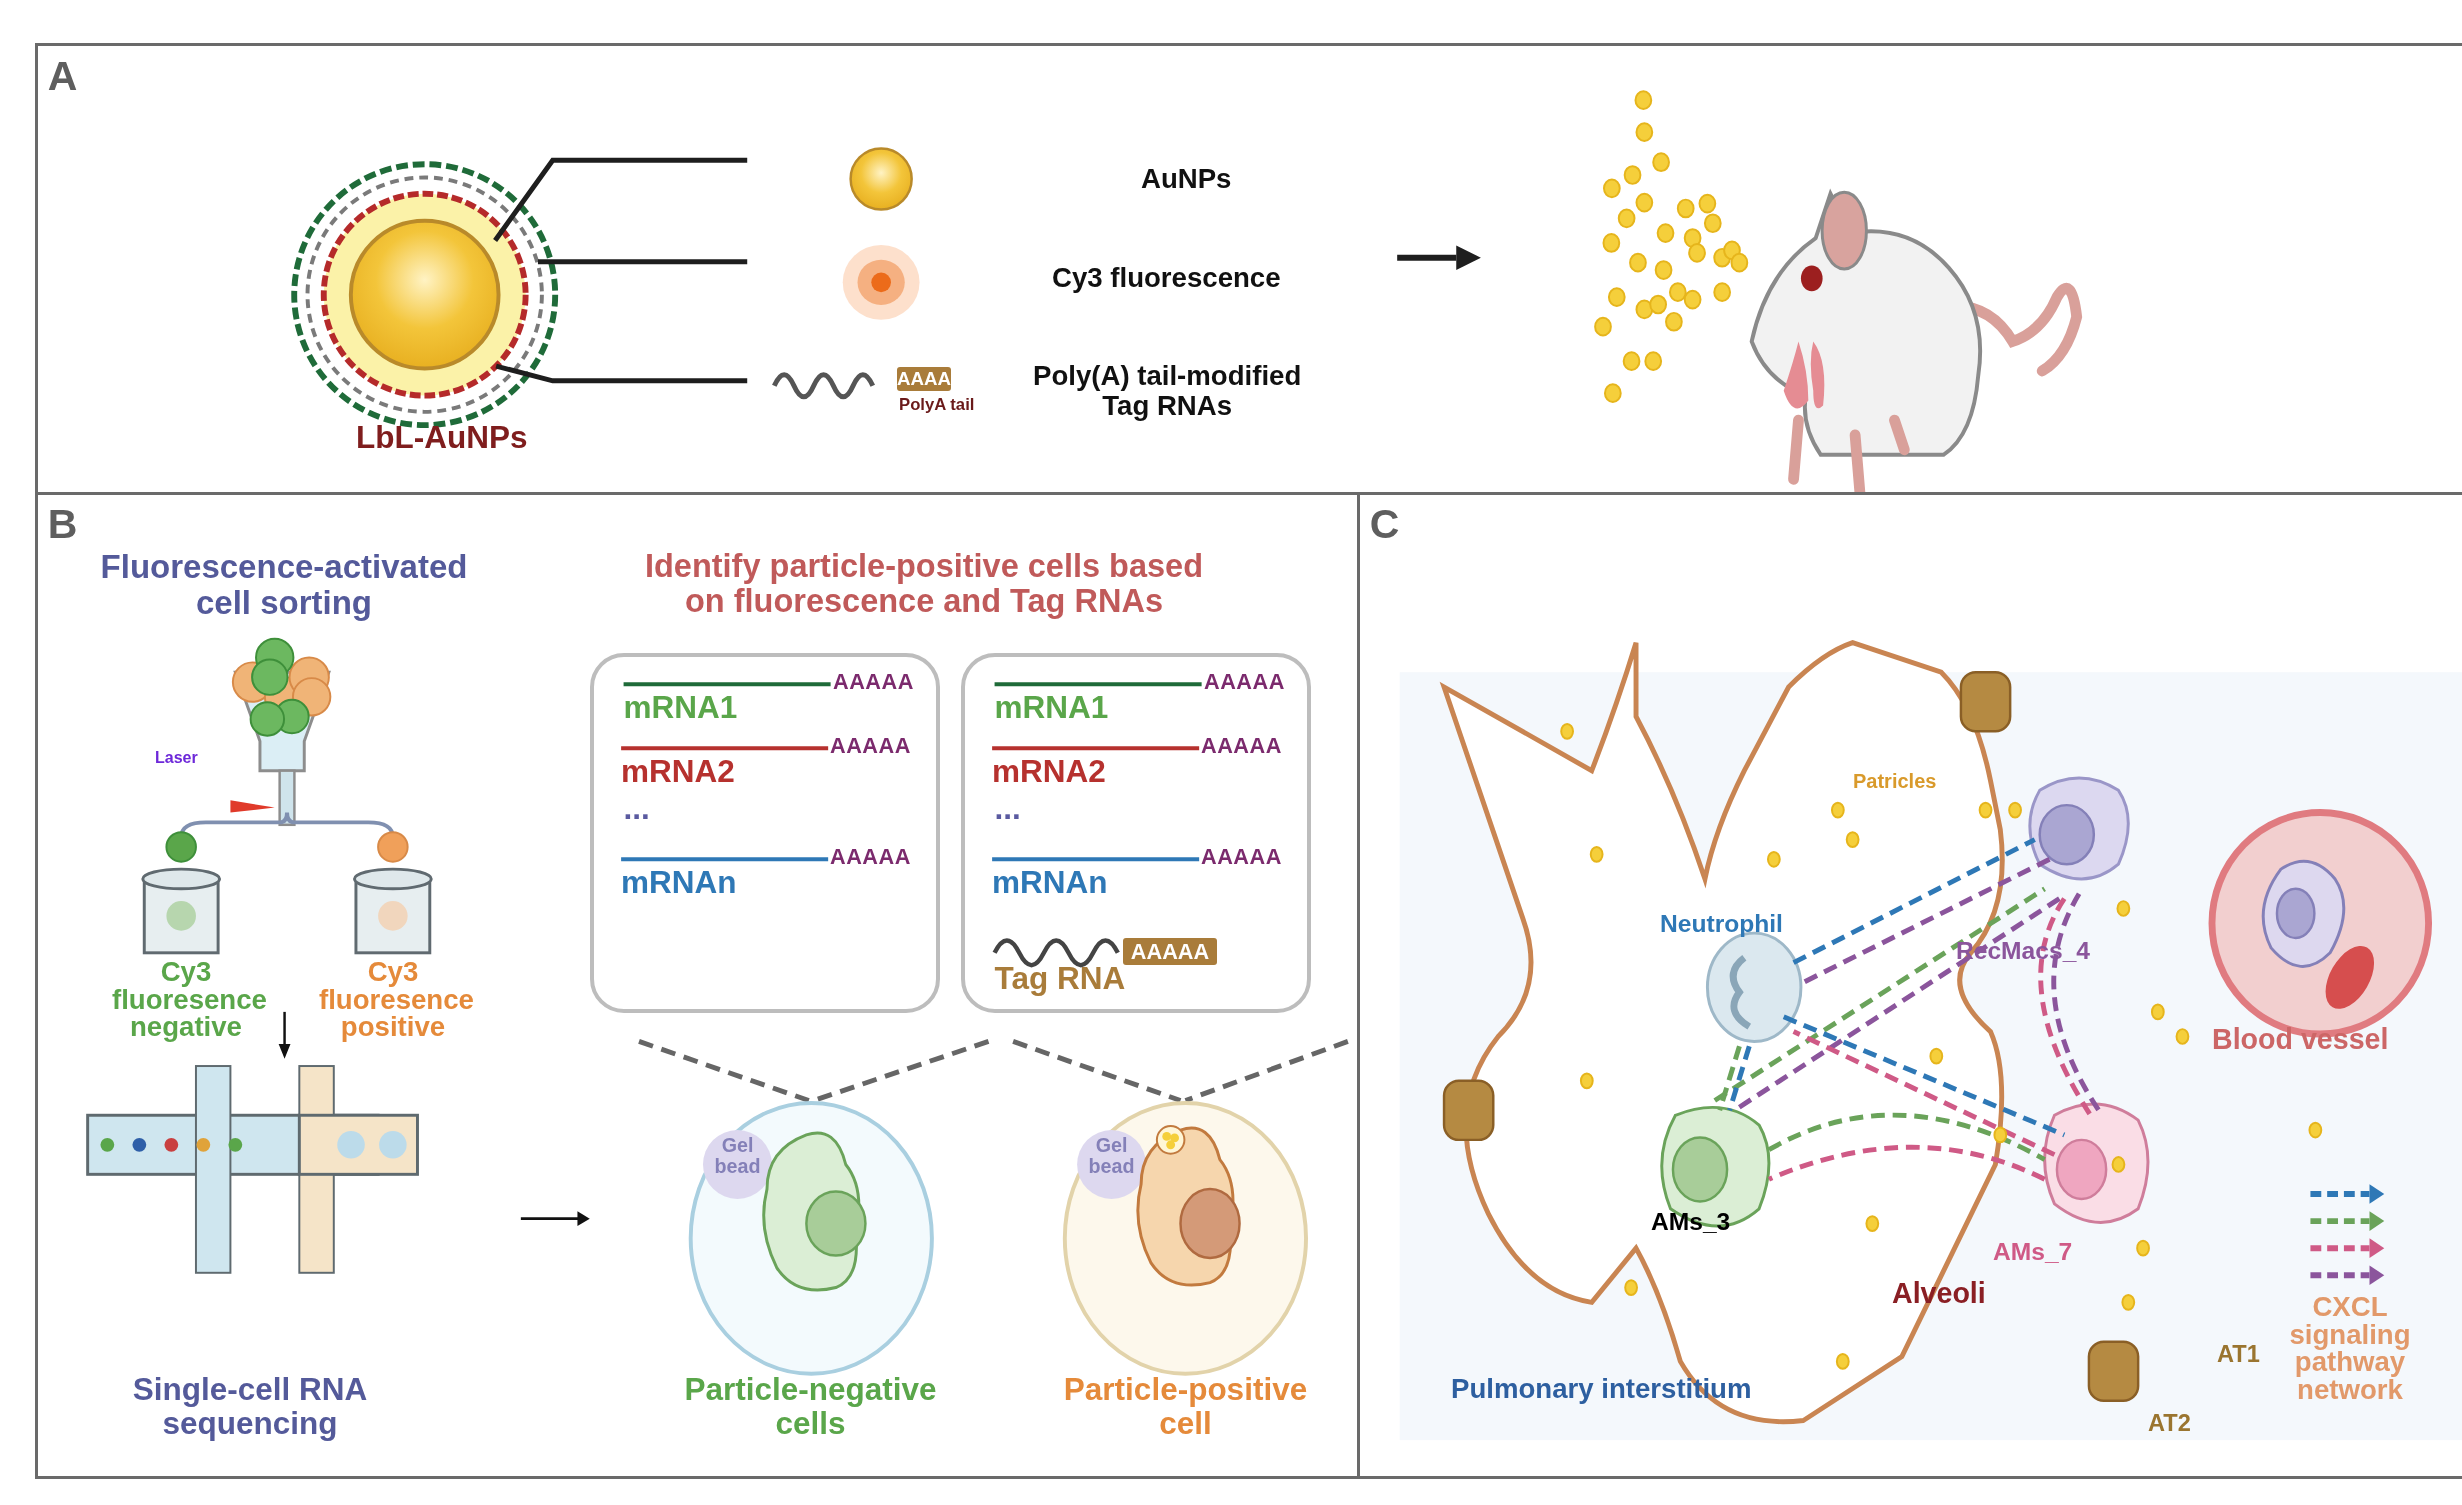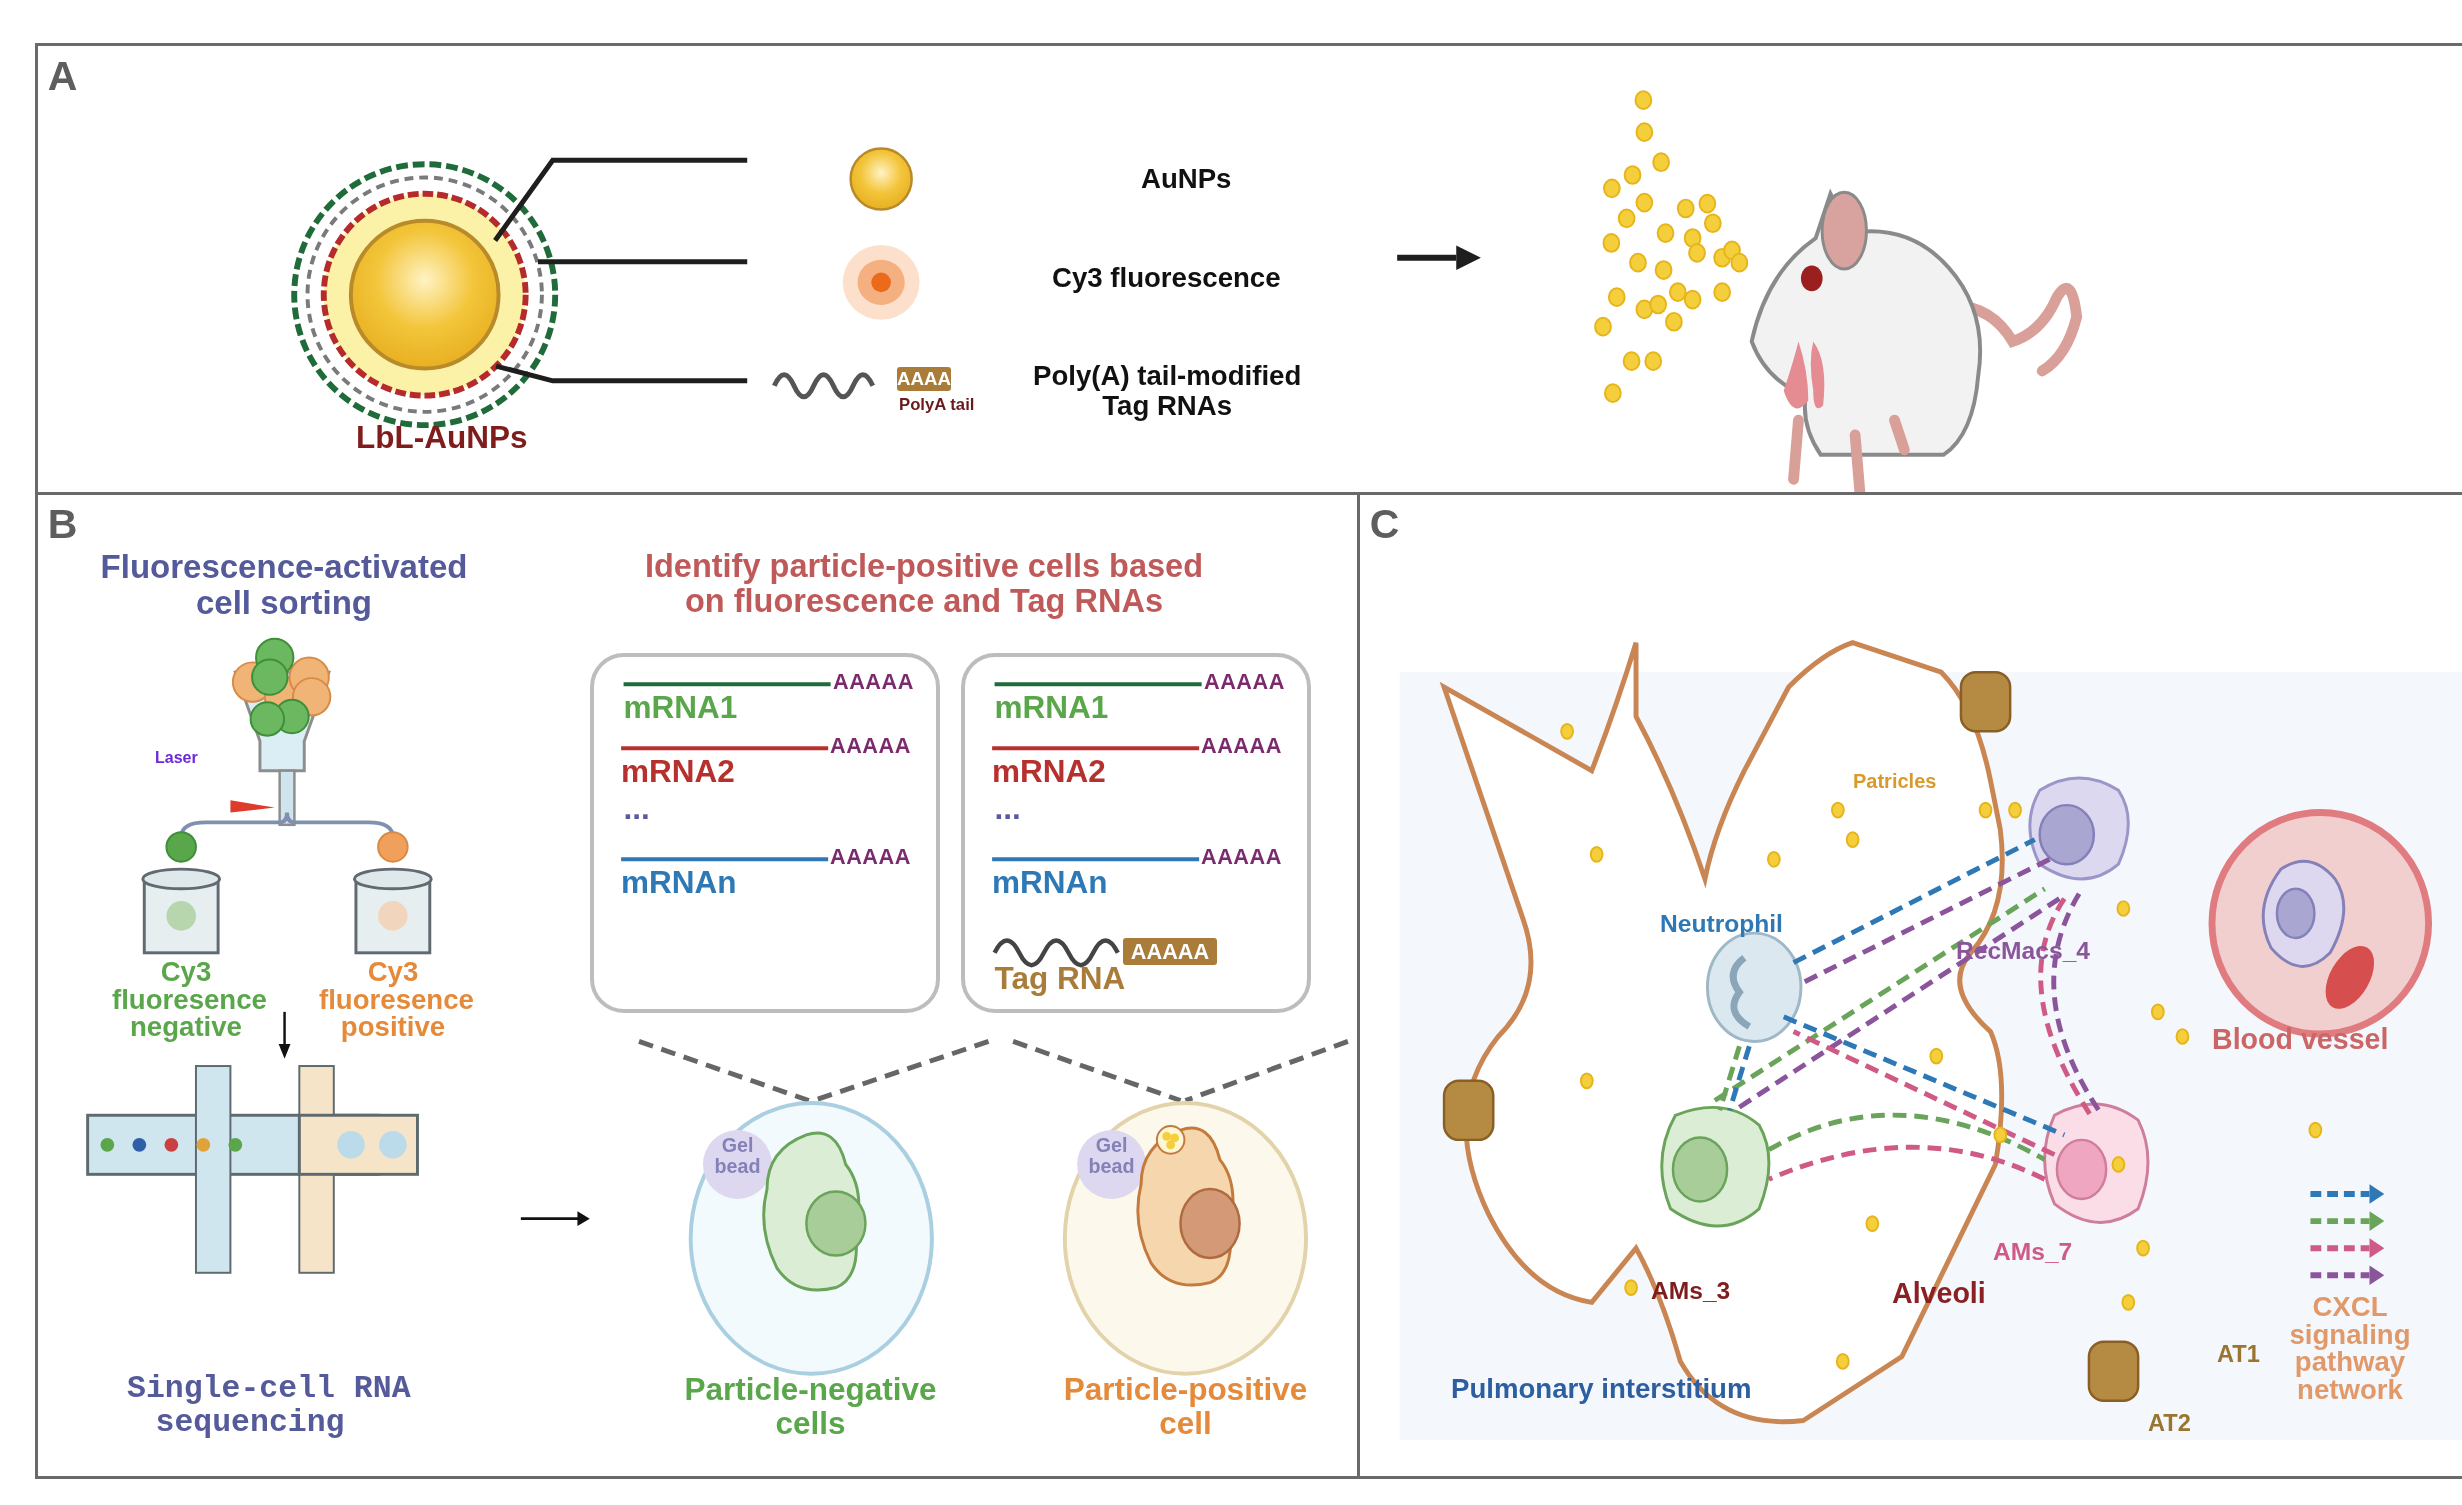--- a/index.html
+++ b/index.html
@@ -242,21 +242,21 @@
     <div class="aaaaa" style="left:236px;top:187px;">AAAAA</div>
     <div class="mrna" style="left:27px;top:207px;color:#2e78b6;">mRNAn</div>
     <div class="tagbox" style="left:158px;top:281px;width:94px;height:27px;font-size:21.7px;line-height:27px;">AAAAA</div>
     <div class="mrna" style="left:29.5px;top:303px;color:#a97c3a;">Tag RNA</div>
   </div>
 
   <div class="t" style="left:665px;top:640px;width:69px;font-size:19.7px;color:#8480b8;white-space:pre;">Gel
 bead</div>
   <div class="t" style="left:1039px;top:640px;width:69px;font-size:19.7px;color:#8480b8;white-space:pre;">Gel
 bead</div>
-  <div class="t" style="left:89px;top:877px;width:246px;font-size:31.5px;color:#545a9a;white-space:pre;font-family:Liberation Mono, monospace;">Single-cell RNA
+  <div class="t" style="left:89px;top:877px;width:246px;font-size:31.5px;color:#545a9a;white-space:pre;">Single-cell RNA
 sequencing</div>
   <div class="t" style="left:625px;top:877px;width:295px;font-size:31.5px;color:#5aa64a;white-space:pre;">Particle-negative
 cells</div>
   <div class="t" style="left:1000px;top:877px;width:295px;font-size:31.5px;color:#e58a3a;white-space:pre;">Particle-positive
 cell</div>
 </div>
 
 <div class="panel" style="left:1357px;top:492px;width:1161px;height:987px;">
   <div class="plabel" style="left:9.8px;top:5.9px;">C</div>
 
@@ -341,21 +341,21 @@
       <line x1="1930" y1="1530" x2="2050" y2="1530" stroke="#cf5a86"></line>
         <polygon points="2050,1510 2080,1530 2050,1550" fill="#cf5a86" stroke="none"></polygon>
       <line x1="1930" y1="1585" x2="2050" y2="1585" stroke="#8b559c"></line>
         <polygon points="2050,1565 2080,1585 2050,1605" fill="#8b559c" stroke="none"></polygon>
     </g>
   </svg>
 
   <div class="t" style="left:475px;top:276px;font-size:20px;color:#d99a2b;margin-left:18px;">Patricles</div>
   <div class="t" style="left:300px;top:416px;font-size:24.6px;color:#2e78b6;">Neutrophil</div>
   <div class="t" style="left:596px;top:443px;font-size:24.6px;color:#8b559c;">RecMacs_4</div>
-  <div class="t" style="left:291px;top:783px;font-size:24.6px;color:#7f1d1d;text-align:center;">AMs_3</div>
+  <div class="t" style="left:291px;top:714px;font-size:24.6px;color:#000000;text-align:center;">AMs_3</div>
   <div class="t" style="left:633px;top:744px;font-size:24.6px;color:#cf5a86;">AMs_7</div>
   <div class="t" style="left:852px;top:529px;font-size:28.6px;color:#cc6666;">Blood vessel</div>
   <div class="t" style="left:532px;top:783px;font-size:28.6px;color:#8a1f24;">Alveoli</div>
   <div class="t" style="left:91px;top:879px;font-size:27.6px;color:#2d5fa0;">Pulmonary interstitium</div>
   <div class="t" style="left:857px;top:847px;font-size:23.6px;color:#9a7530;">AT1</div>
   <div class="t" style="left:788px;top:916px;font-size:23.6px;color:#9a7530;">AT2</div>
   <div class="t" style="left:926px;top:798px;width:128px;font-size:27.6px;color:#e2996a;white-space:pre;line-height:1;">CXCL
 signaling
 pathway
 network</div>

